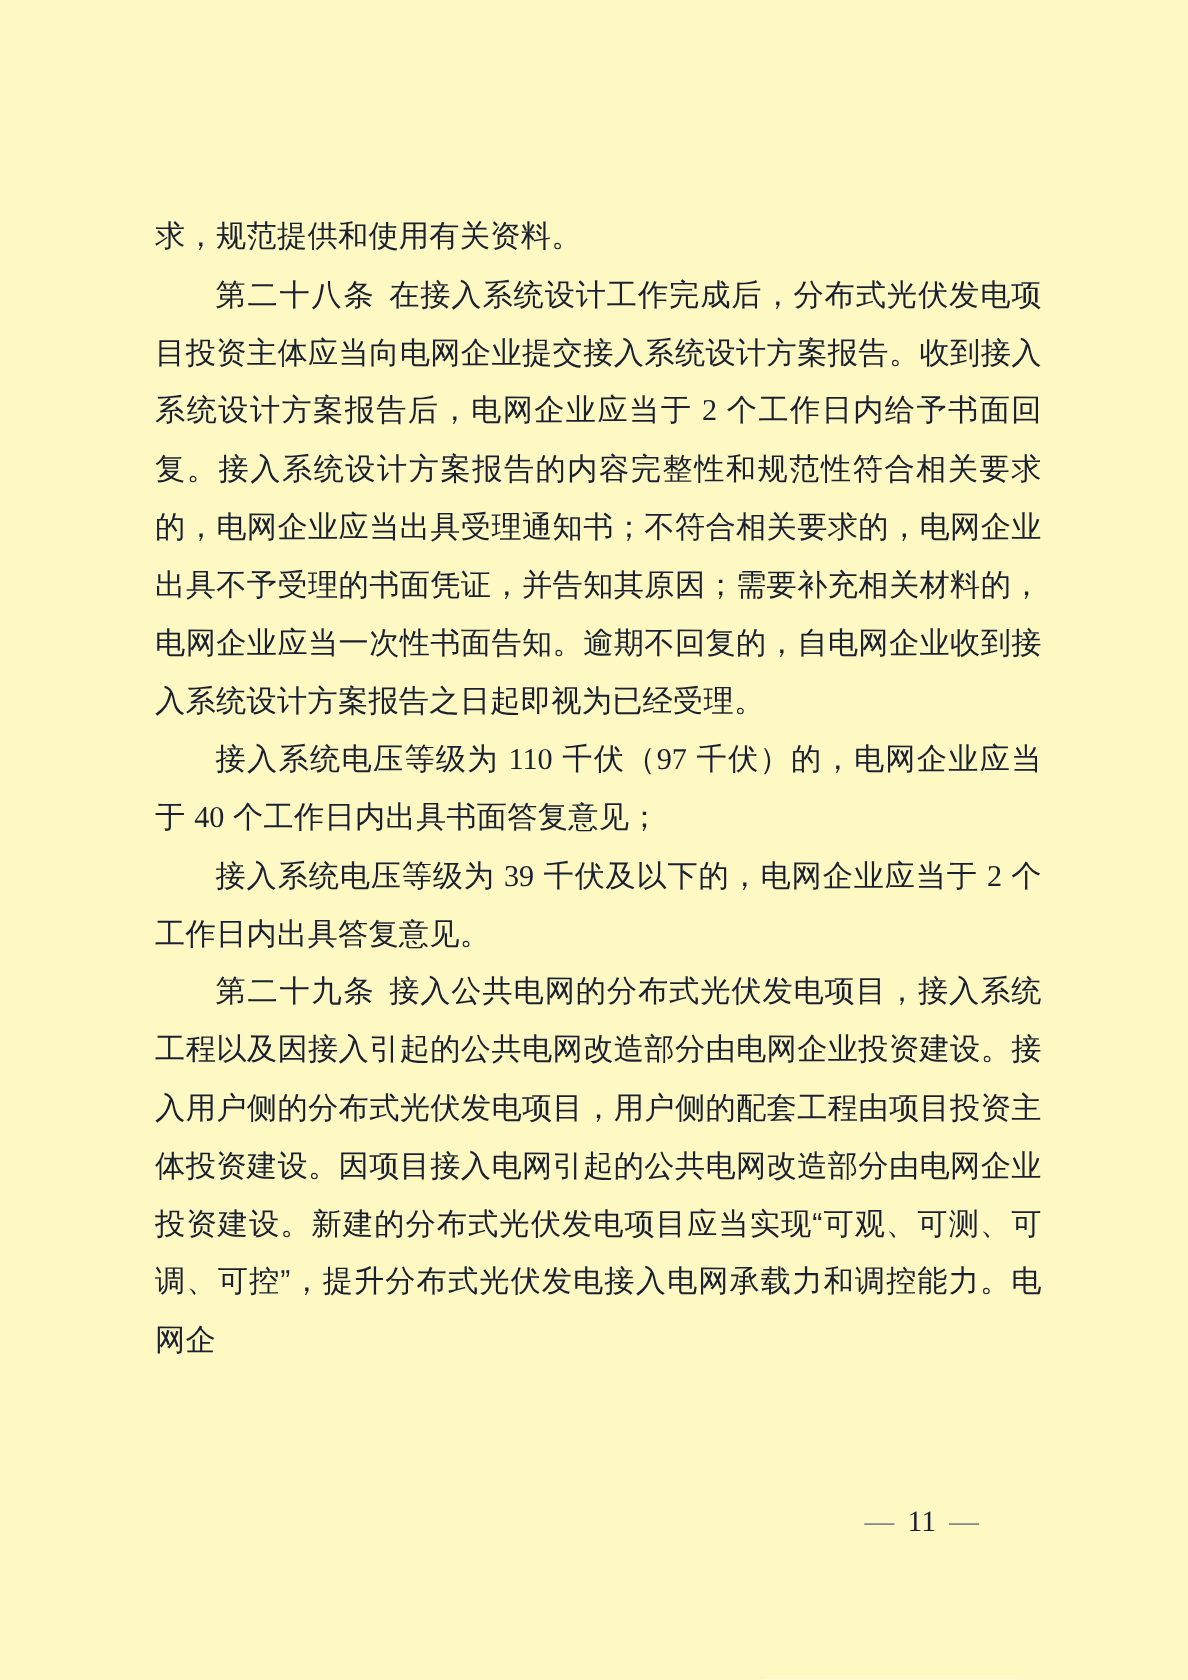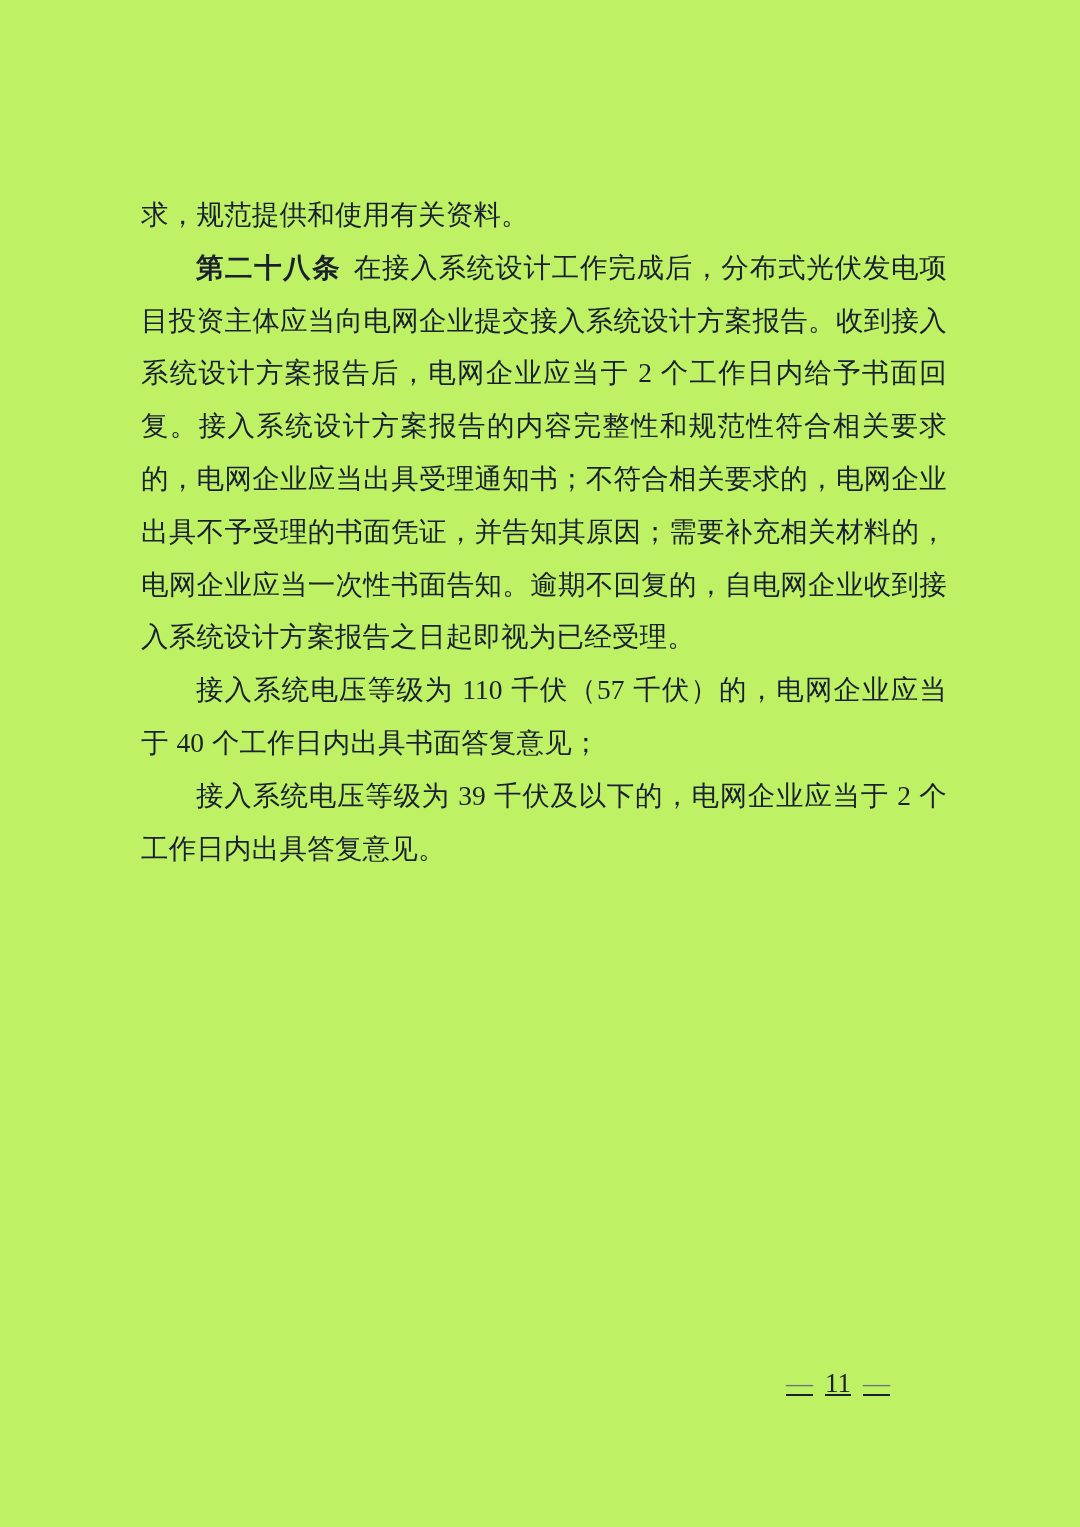--- a/index.html
+++ b/index.html
@@ -4,21 +4,21 @@
 <style>
   html, body {
     margin: 0;
     padding: 0;
     background: #ffffff;
   }
   .page {
     position: relative;
     width: 1080px;
     height: 1527px;
-    background: #bef264;
+    background: #fef9c3;
     overflow: hidden;
     font-family: "Liberation Sans", sans-serif;
   }
   .content {
     position: absolute;
     left: 141px;
     top: 189px;
     width: 806px;
   }
   .para {
@@ -27,41 +27,40 @@
     font-size: 27.5px;
     line-height: 52.8px;
     text-align: justify;
     color: #1a2030;
     letter-spacing: 0.2px;
   }
   .para.indent {
     text-indent: 2em;
   }
   .art-head {
-    font-weight: 700;
+    font-weight: 400;
     margin-right: 0.45em;
     letter-spacing: 1px;
   }
   .art-head:empty {
     display: none;
     margin: 0;
   }
   .num {
     font-family: "Liberation Serif", serif;
     letter-spacing: 0;
   }
   .footer {
     position: absolute;
     top: 1363px;
     right: 178px;
     font-size: 27px;
     line-height: 40px;
     color: #1a2030;
     white-space: nowrap;
-    text-decoration: underline;
   }
   .footer .dash {
     color: #6e7582;
     font-family: "Liberation Serif", serif;
     margin: 0 12px;
   }
   .footer .page-num {
     font-family: "Liberation Serif", serif;
     color: #1a2030;
   }
@@ -70,23 +69,24 @@
 <body>
 
 <div class="page">
   <div class="content">
 
     <p class="para"><span class="digits">求，规范提供和使用有关资料。</span></p>
 
     <p class="para indent"><b class="art-head">第二十八条</b><span class="digits">在接入系统设计工作完成后，分布式光伏发电项目投资主体应当向电网企业提交接入系统设计方案报告。收到接入系统设计方案报告后，电网企业应当于 <span class="num">2</span> 个工作日内给予书面回复。接入系统设计方案报告的内容完整性和规范性符合相关要求的，电网企业应当出具受理通知书；不符合相关要求的，电网企业出具不予受理的书面凭证，并告知其原因；需要补充相关材料的，电网企业应当一次性书面告知。逾期不回复的，自电网企业收到接入系统设计方案报告之日起即视为已经受理。</span></p>
 
 
-    <p class="para indent"><span class="digits">接入系统电压等级为 <span class="num">110</span> 千伏（<span class="num">57</span> 千伏）的，电网企业应当于 <span class="num">40</span> 个工作日内出具书面答复意见；</span></p>
+    <p class="para indent"><span class="digits">接入系统电压等级为 <span class="num">110</span> 千伏（<span class="num">97</span> 千伏）的，电网企业应当于 <span class="num">40</span> 个工作日内出具书面答复意见；</span></p>
 
     <p class="para indent"><span class="digits">接入系统电压等级为 <span class="num">39</span> 千伏及以下的，电网企业应当于 <span class="num">2</span> 个工作日内出具答复意见。</span></p>
 
+    <p class="para indent"><b class="art-head">第二十九条</b><span class="digits">接入公共电网的分布式光伏发电项目，接入系统工程以及因接入引起的公共电网改造部分由电网企业投资建设。接入用户侧的分布式光伏发电项目，用户侧的配套工程由项目投资主体投资建设。因项目接入电网引起的公共电网改造部分由电网企业投资建设。新建的分布式光伏发电项目应当实现“可观、可测、可调、可控”，提升分布式光伏发电接入电网承载力和调控能力。电网企</span></p>
 
   </div>
 
   <div class="footer">
     <span class="dash">—</span><span class="page-num">11</span><span class="dash">—</span>
   </div>
 </div>
 
 </body></html>

